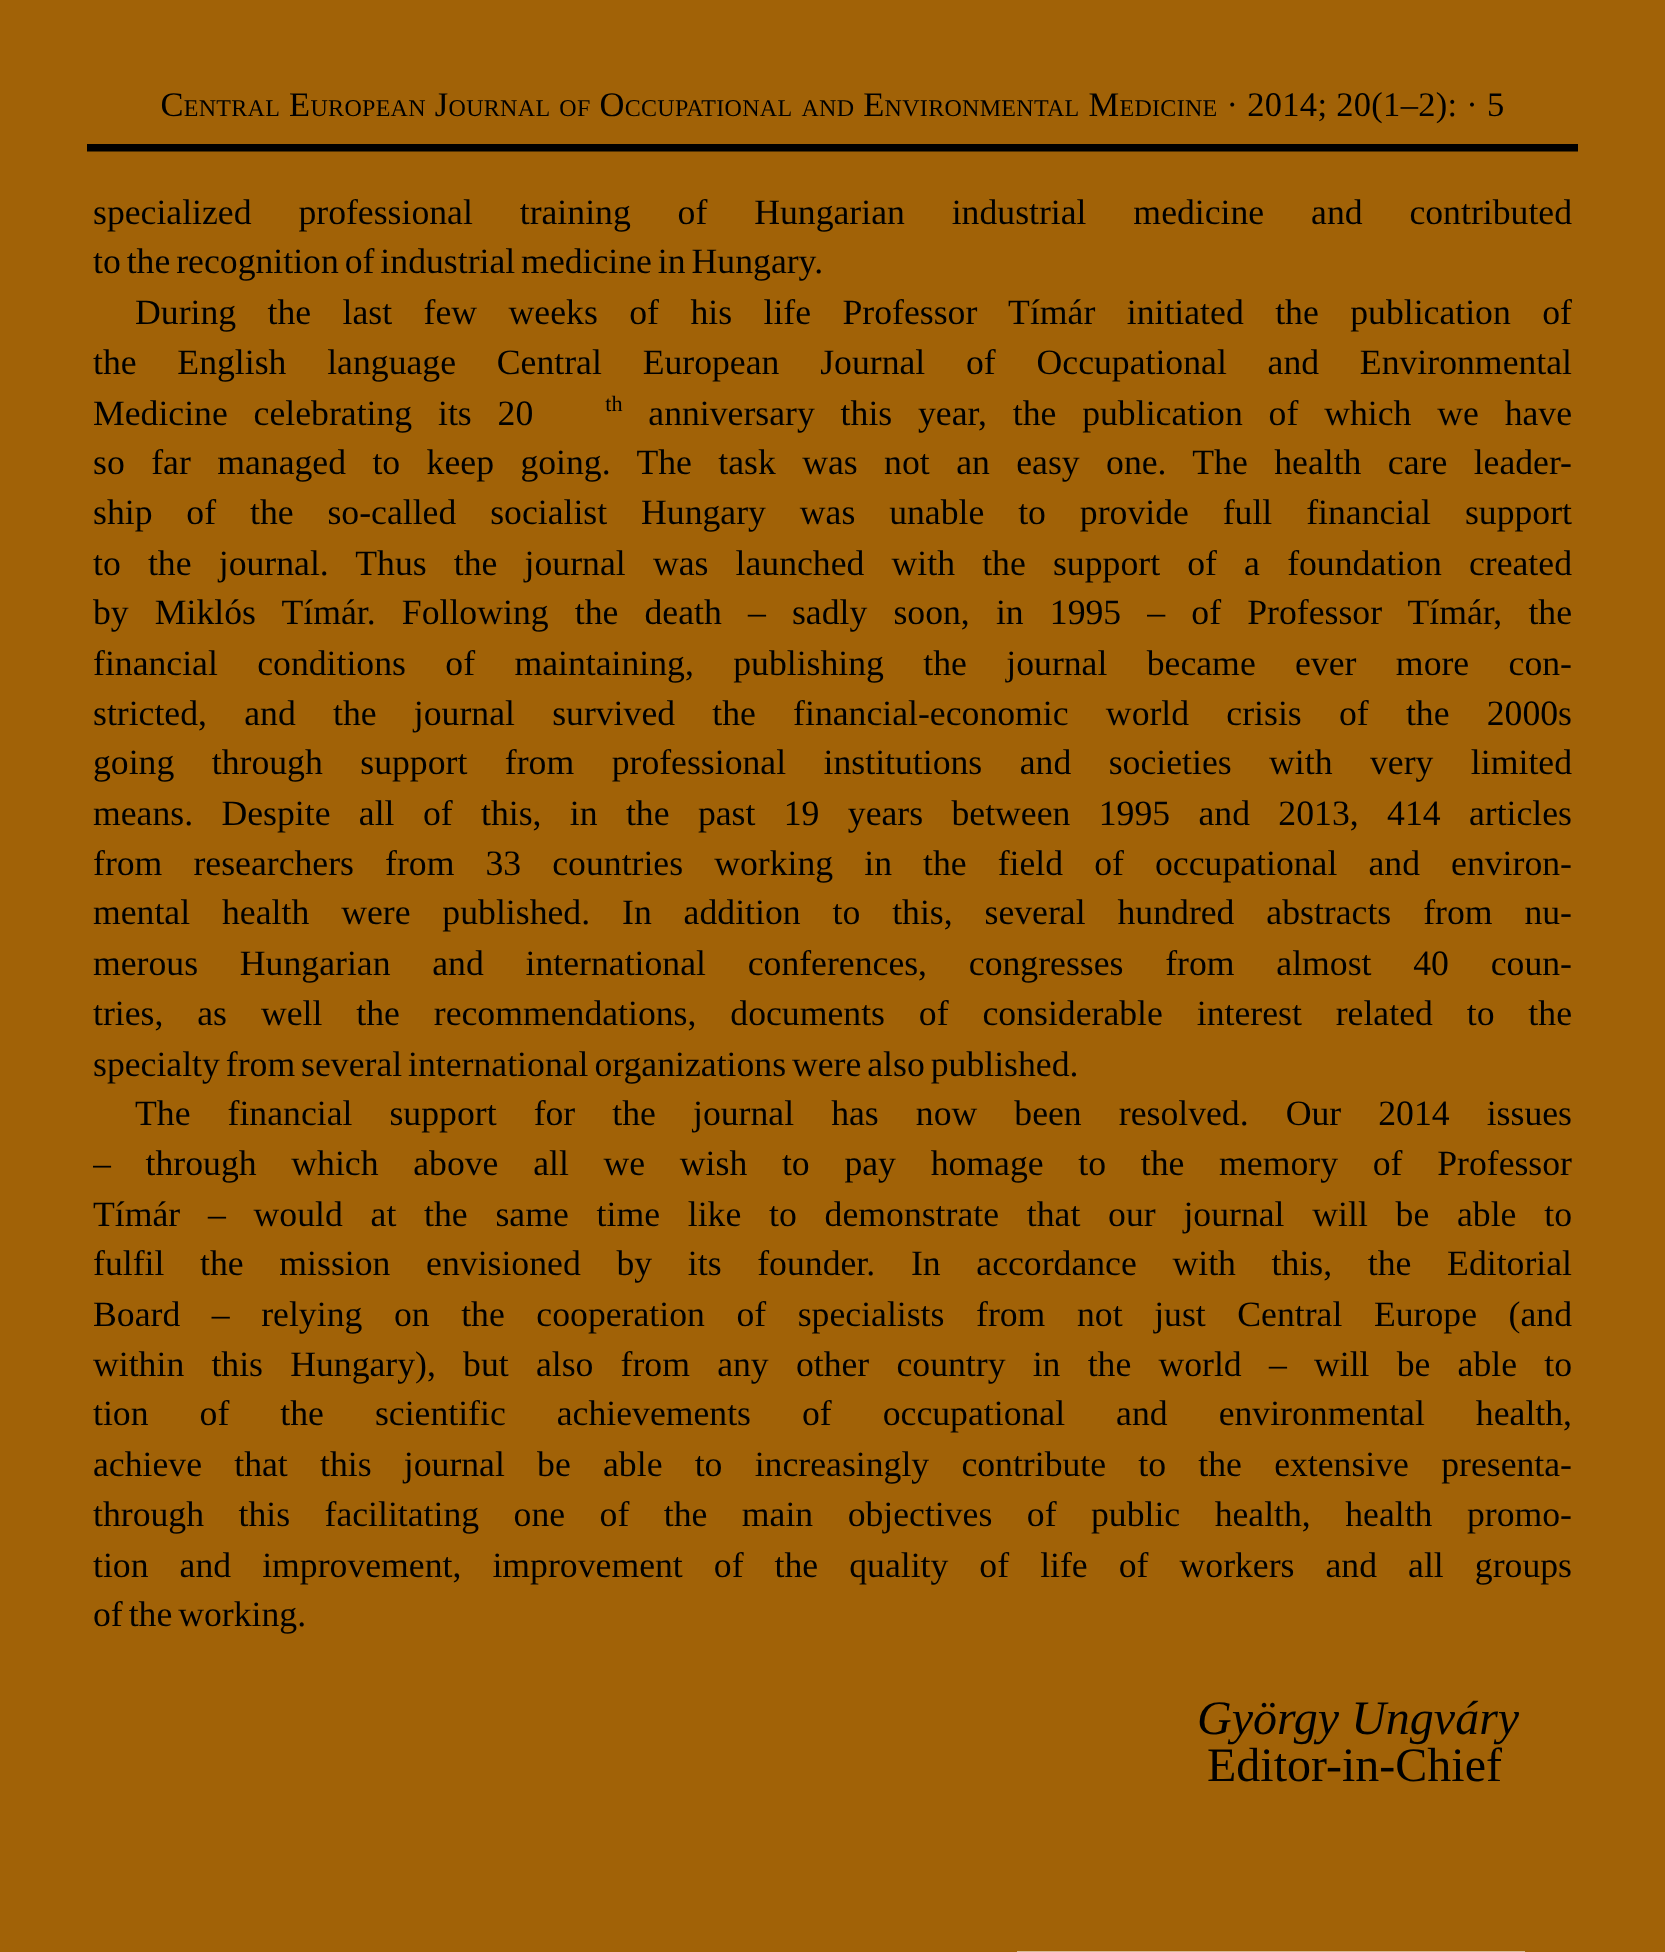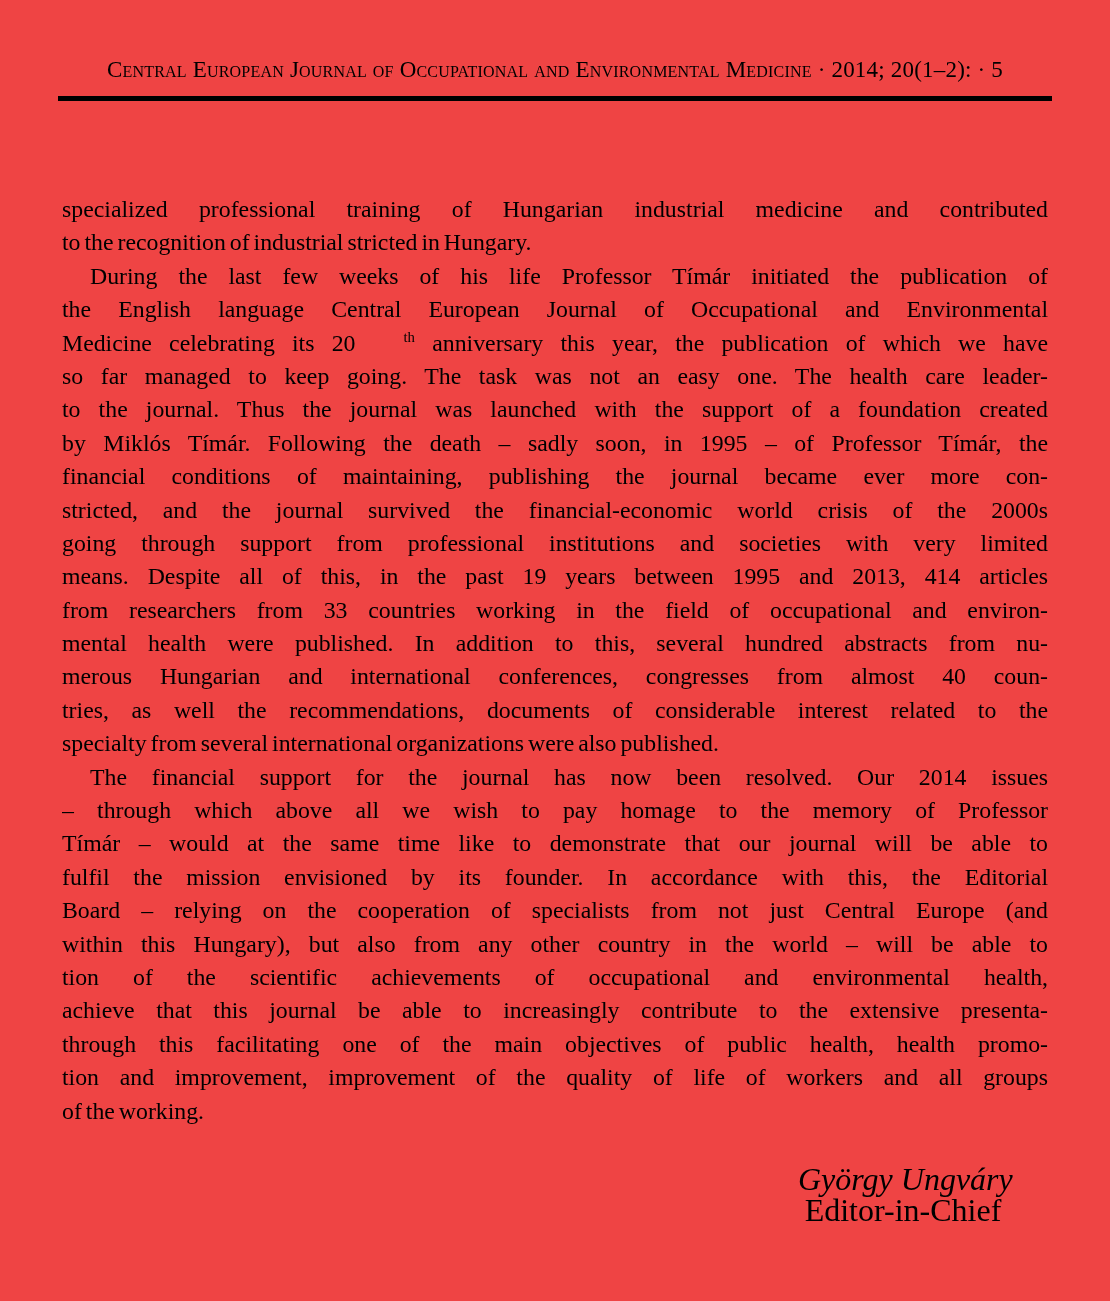--- a/index.html
+++ b/index.html
@@ -8,41 +8,41 @@
     background: #ffffff;
     color: #000000;
     font-family: "Liberation Serif", serif;
   }
   .page {
     position: relative;
     width: 1110px;
     height: 1301px;
     box-sizing: border-box;
     padding: 56px 62px 0 62px;
-    background: #ef4444;
+    background: #a16207;
     overflow: hidden;
   }
   .page-header {
     width: 100%;
   }
   .journal-line {
     font-variant: small-caps;
     font-size: 23px;
     line-height: 28px;
     text-align: center;
     letter-spacing: 0.2px;
     white-space: nowrap;
   }
   .header-rule {
     height: 5px;
     background: #000000;
     margin: 12px -4px 0 -4px;
   }
   .article-body {
-    margin-top: 92px;
+    margin-top: 25px;
     font-size: 23.8px;
     line-height: 33.4px;
     word-spacing: -2px;
   }
   .para { margin: 0; }
   .line {
     text-align: justify;
     text-align-last: justify;
     height: 33.4px;
     overflow: hidden;
@@ -83,27 +83,28 @@
 
   <div class="page-header">
     <div class="journal-line">Central European Journal of Occupational and Environmental Medicine · 2014; 20(1–2): · 5</div>
     <div class="header-rule"></div>
   </div>
 
   <div class="article-body">
 
   <div class="para">
         <div class="line">specialized professional training of Hungarian industrial medicine and contributed</div>
-        <div class="line last">to the recognition of industrial stricted in Hungary.</div>
+        <div class="line last">to the recognition of industrial medicine in Hungary.</div>
       </div>
       <div class="para indent">
         <div class="line">During the last few weeks of his life Professor Tímár initiated the publication of</div>
         <div class="line">the English language Central European Journal of Occupational and Environmental</div>
         <div class="line">Medicine celebrating its 20<sup>th</sup> anniversary this year, the publication of which we have</div>
         <div class="line">so far managed to keep going. The task was not an easy one. The health care leader-</div>
+        <div class="line">ship of the so-called socialist Hungary was unable to provide full financial support</div>
         <div class="line">to the journal. Thus the journal was launched with the support of a foundation created</div>
         <div class="line">by Miklós Tímár. Following the death – sadly soon, in 1995 – of Professor Tímár, the</div>
         <div class="line">financial conditions of maintaining, publishing the journal became ever more con-</div>
         <div class="line">stricted, and the journal survived the financial-economic world crisis of the 2000s</div>
         <div class="line">going through support from professional institutions and societies with very limited</div>
         <div class="line">means. Despite all of this, in the past 19 years between 1995 and 2013, 414 articles</div>
         <div class="line">from researchers from 33 countries working in the field of occupational and environ-</div>
         <div class="line">mental health were published. In addition to this, several hundred abstracts from nu-</div>
         <div class="line">merous Hungarian and international conferences, congresses from almost 40 coun-</div>
         <div class="line">tries, as well the recommendations, documents of considerable interest related to the</div>

